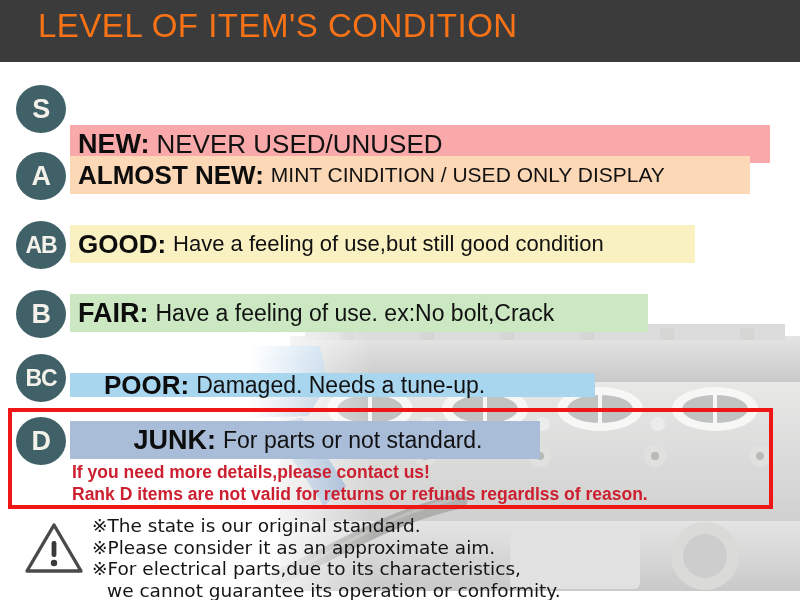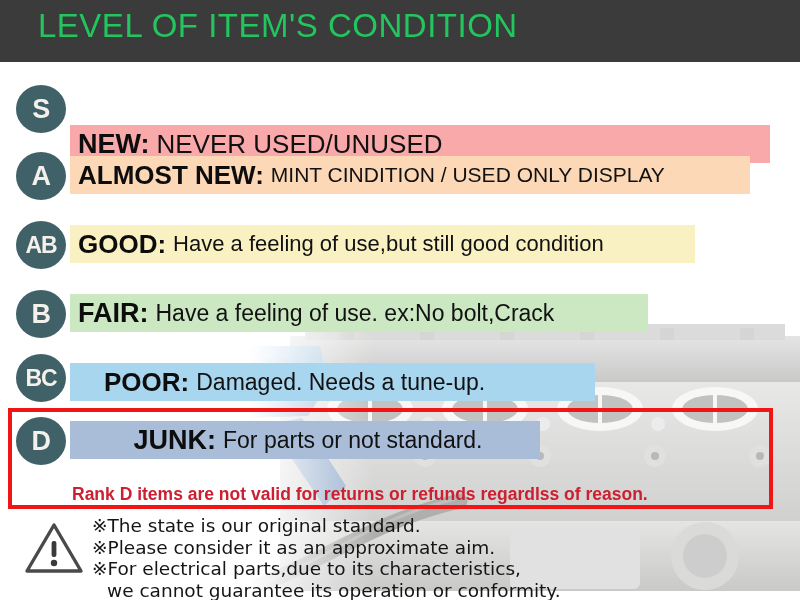--- a/index.html
+++ b/index.html
@@ -116,21 +116,21 @@
   #row-ab .bar { width: 625px; height: 38px; top: 6px; background: #faf1c2; }
   #row-ab .lbl { font-size: 26px; }
   #row-ab .desc { font-size: 22px; }
 
   #row-b  { top: 288px; }
   #row-b  .bar { width: 578px; height: 38px; top: 6px; background: #cbe8c2; }
   #row-b  .lbl { font-size: 27px; }
   #row-b  .desc { font-size: 23px; }
 
   #row-bc { top: 352px; }
-  #row-bc .bar { width: 525px; height: 38px; top: 11px; background: #a9d6ef; padding-left: 28px; }
+  #row-bc .bar { width: 525px; height: 24px; top: 21px; background: #a9d6ef; padding-left: 28px; }
   #row-bc .lbl { font-size: 26px; }
   #row-bc .desc { font-size: 23px; }
 
   #row-d  { top: 415px; }
   #row-d  .bar { width: 470px; height: 38px; top: 6px; background: #aabdd8; }
   #row-d  .lbl { font-size: 27px; }
   #row-d  .desc { font-size: 23px; }
 
   
   .red-box {
@@ -267,21 +267,21 @@
 
       <path d="M 0 40 L 70 40 L 78 78 L 58 110 L 0 112 Z" fill="url(#blueP)" opacity="0.95"></path>
       <path d="M 18 118 L 52 112 L 96 180 L 74 200 Z" fill="#3f6fa8" opacity="0.95"></path>
       <rect x="8" y="52" width="44" height="16" fill="#6fa7d3"></rect>
 
       <rect x="0" y="0" width="560" height="300" fill="url(#fadeL)"></rect>
     </svg>
   </div>
 
   <div class="header" style="background: rgb(59, 59, 59);">
-    <div class="header-title" style="color: #22c55e;">LEVEL OF ITEM'S CONDITION</div>
+    <div class="header-title" style="color: #f97316;">LEVEL OF ITEM'S CONDITION</div>
   </div>
 
   <div class="row" id="row-s">
     <div class="bar" style="background: rgb(249, 169, 169);">
       <span class="lbl">NEW:</span>
       <span class="desc">NEVER USED/UNUSED</span>
     </div>
     <div class="badge" style="background: rgb(63, 97, 103); color: rgb(244, 241, 234);">S</div>
   </div>
 
@@ -319,20 +319,21 @@
 
   <div class="row" id="row-d">
     <div class="bar" style="background: rgb(170, 189, 216); justify-content: center;">
       <span class="lbl">JUNK:</span>
       <span class="desc">For parts or  not standard.</span>
     </div>
     <div class="badge" style="background: rgb(63, 97, 103); color: rgb(244, 241, 234);">D</div>
   </div>
 
   <div class="red-box" style="border-color: rgb(241, 22, 22);"></div>
+  <div class="red-note" id="red-note-1" style="color: rgb(204, 32, 48);">If you need more details,please contact us!</div>
   <div class="red-note" id="red-note-2" style="color: rgb(204, 32, 48);">Rank D items are not valid for returns or refunds regardlss of reason.</div>
 
   <div class="warn-icon">
     <svg viewBox="0 0 60 54" xmlns="http://www.w3.org/2000/svg">
       <path d="M30 4 L57 50 L3 50 Z" fill="none" stroke="#4a4a4a" stroke-width="3.4" stroke-linejoin="round"></path>
       <rect x="27.6" y="20" width="4.8" height="16" rx="2" fill="#3a3a3a"></rect>
       <circle cx="30" cy="42" r="3.2" fill="#3a3a3a"></circle>
     </svg>
   </div>
 

